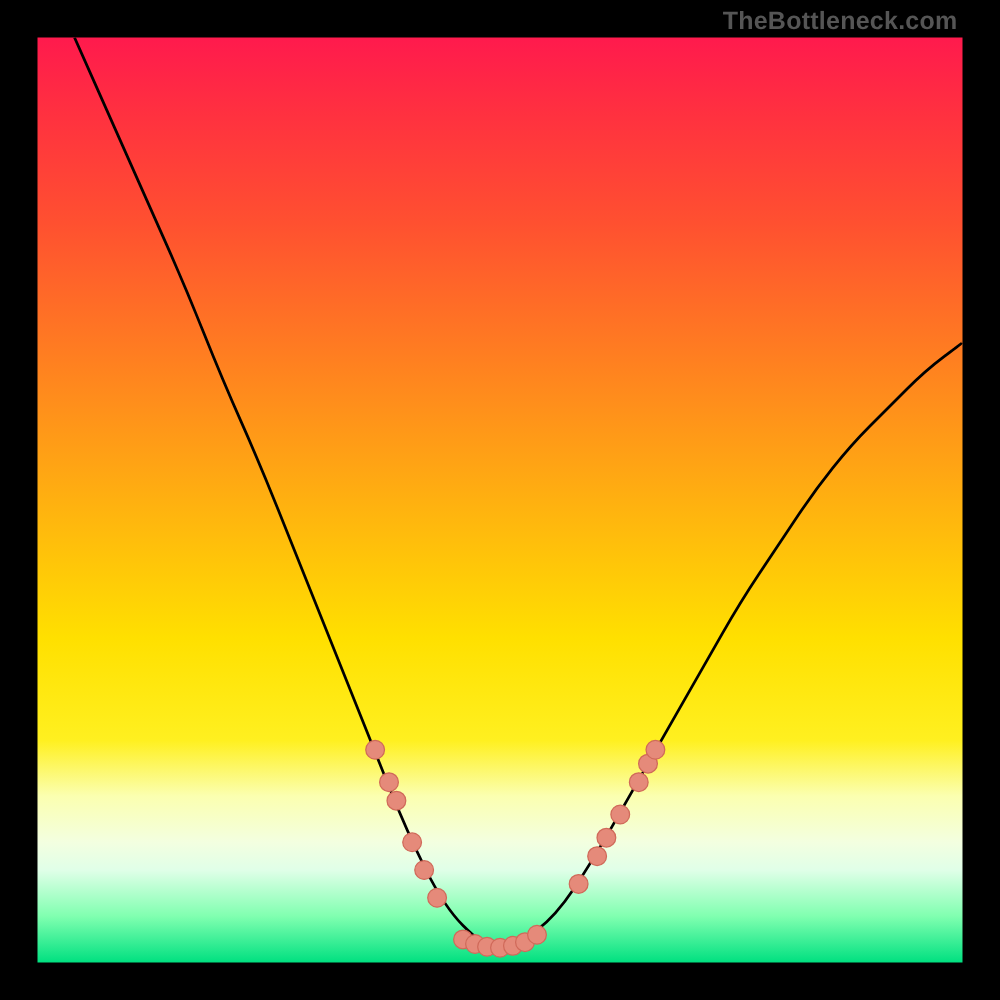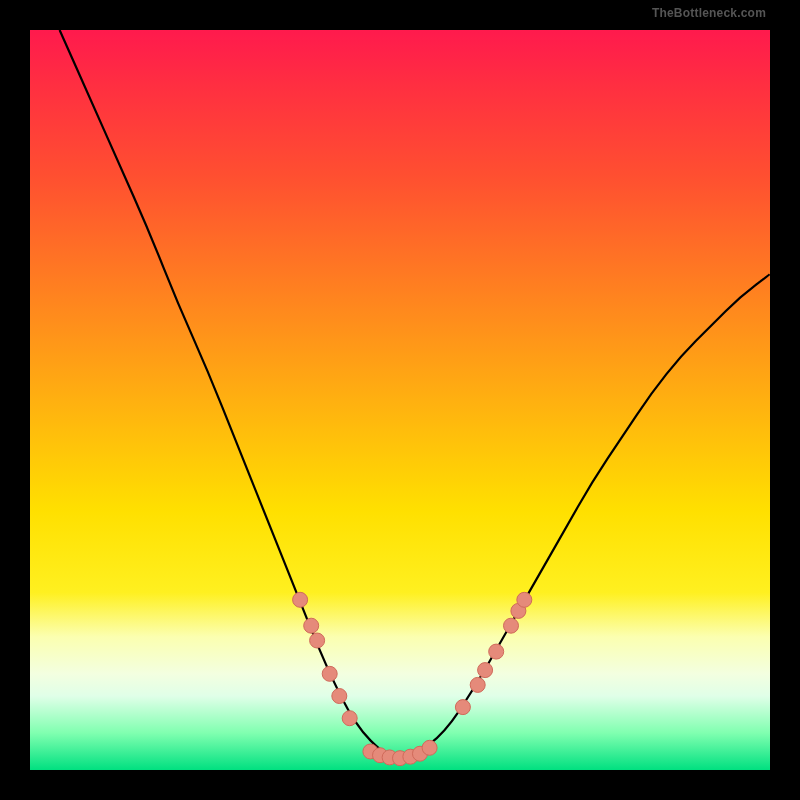--- a/index.html
+++ b/index.html
@@ -35,21 +35,21 @@
       #e0ffe8 90%,
       #80ffb0 95%,
       #00e080 100%
     );
   }
   .watermark {
     position: absolute;
     right: 34px;
     top: 6px;
     font-family: Arial, Helvetica, sans-serif;
-    font-size: 12px;
+    font-size: 20px;
     font-weight: 600;
     color: #555;
     letter-spacing: 0.2px;
   }
   svg.overlay {
     position: absolute;
     left: 30px;
     top: 30px;
     width: 740px;
     height: 740px;

